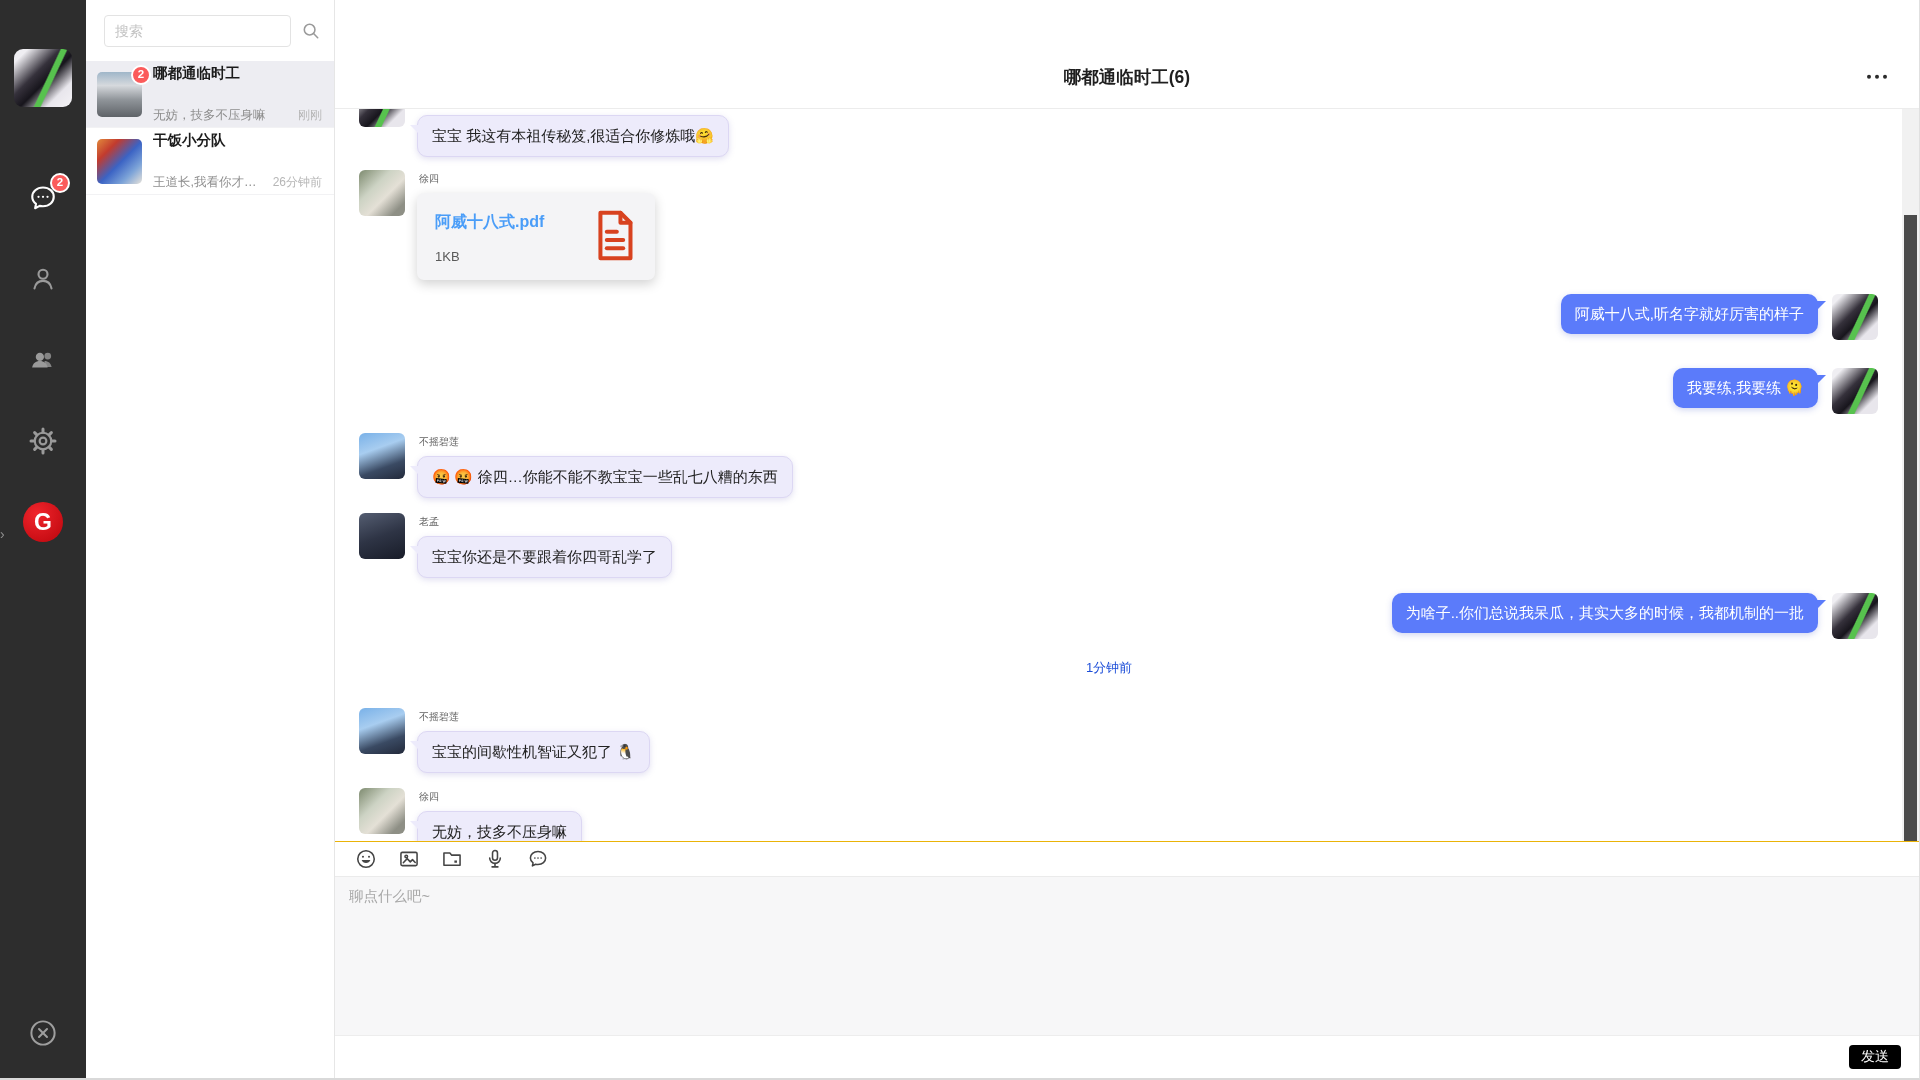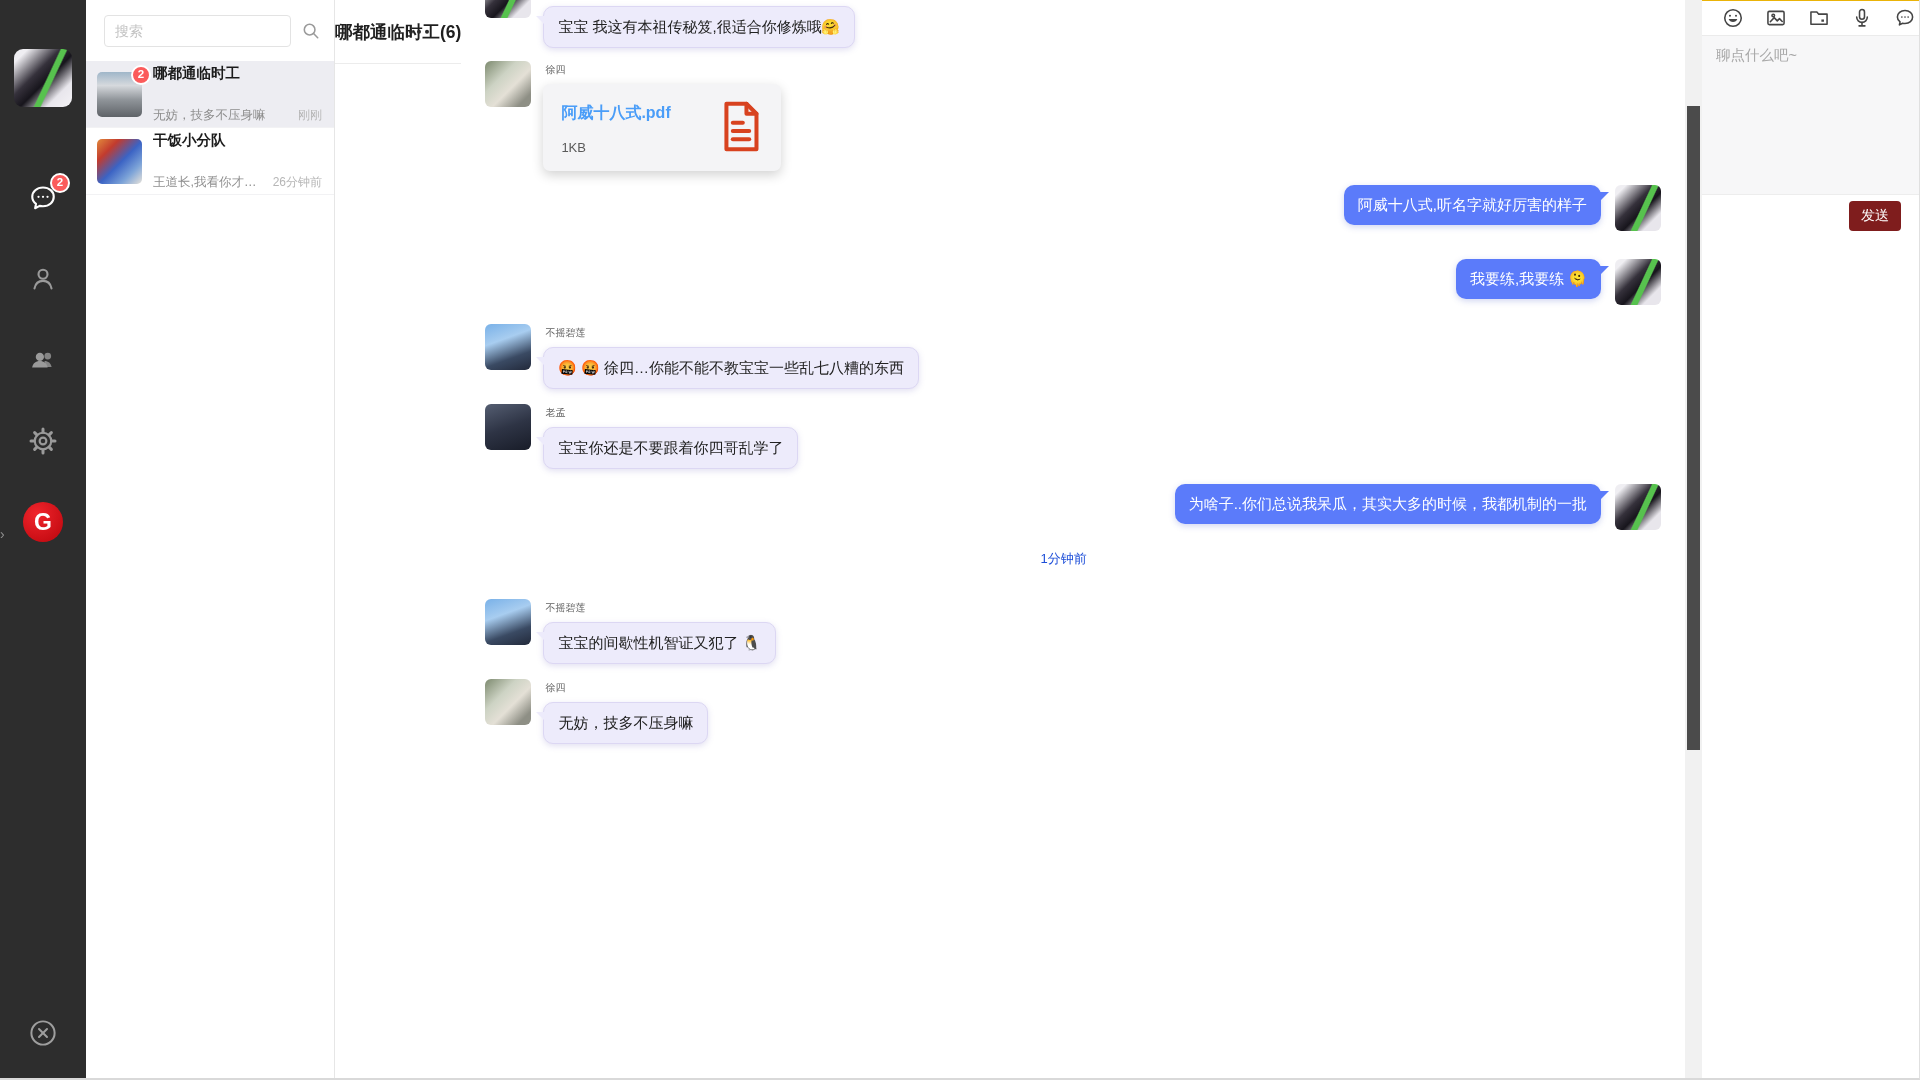--- a/index.html
+++ b/index.html
@@ -36,21 +36,21 @@
   .ci-avatar { width:45px; height:45px; border-radius:5px; flex:none; position:relative; }
   .av-group1 { background:linear-gradient(180deg,#9fb6c9 0%,#d6d9dd 30%,#8f9499 62%,#5f6368 100%); }
   .av-group2 { background:linear-gradient(135deg,#e2893c 0%,#c23b2e 25%,#3b63c4 52%,#7ca3d8 76%,#e8e3da 100%); }
   .ci-main { flex:1; min-width:0; display:flex; flex-direction:column; gap:24px; }
   .ci-title { font-size:14.5px; font-weight:700; color:#1b1b1b; white-space:nowrap; overflow:hidden; }
   .ci-bottom { display:flex; align-items:center; gap:6px; }
   .ci-preview { flex:1; min-width:0; font-size:12.5px; color:#8e8e8e; white-space:nowrap; overflow:hidden; text-overflow:ellipsis; }
   .ci-time { font-size:12px; color:#b6b6b6; flex:none; }
 
   
-  .main { flex:1; min-width:0; display:flex; flex-direction:row; background:#fff; }
+  .main { flex:1; min-width:0; display:flex; flex-direction:column; background:#fff;margin-top:45px; }
   .chat-header { height:64px; flex:none; border-bottom:1px solid #ececec; display:flex; align-items:center; justify-content:center; position:relative; }
   .chat-title { font-size:17.5px; font-weight:700; color:#1f1f1f; }
   .more-dots { position:absolute; right:30px; top:50%; transform:translateY(-50%); display:flex; gap:3.5px; cursor:pointer; padding:6px 2px; }
   .more-dots i { width:4.5px; height:4.5px; border-radius:50%; background:#2b2b2b; }
 
   
   .messages { flex:1; min-height:0; position:relative; overflow:hidden; padding:3px 40px 0 24px; }
   .scrolltrack { position:absolute; top:0; right:0; bottom:0; width:17px; background:#f1f1f1; }
   .scrollthumb { position:absolute; top:106px; left:2px; width:13px; height:644px; background:#4b4b4b; }
   .mrow { display:flex; align-items:flex-start; }
@@ -92,21 +92,21 @@
 
   
   .composer { flex:none; height:237px; border-top:1px solid #eab308; display:flex; flex-direction:column; }
   .tools { height:35px; flex:none; display:flex; align-items:center; gap:15px; padding-left:17px; background:#fff; border-bottom:1px solid #ebebeb; }
   .tool { width:28px; height:28px; display:flex; align-items:center; justify-content:center; color:#454545; cursor:pointer; background:transparent; border:none; }
   .input-zone { flex:1; min-height:0; background:#f7f7f8; }
   .input-zone textarea { width:100%; height:100%; border:none; outline:none; resize:none; background:transparent;
     padding:10px 14px; font-size:14.5px; color:#333; font-family:inherit; }
   .input-zone textarea::placeholder { color:#a8a8a8; }
   .send-row { height:43px; flex:none; background:#fff; border-top:1px solid #ededed; display:flex; align-items:center; justify-content:flex-end; padding-right:18px; }
-  .send-btn { width:52px; height:30px; background:#7f1d1d; color:#fff; border:none; border-radius:4px; font-size:14px; cursor:pointer; font-family:inherit; }
+  .send-btn { width:52px; height:24px; background:#000000; color:#fff; border:none; border-radius:4px; font-size:14px; cursor:pointer; font-family:inherit; }
 </style>
 </head>
 <body>
 
 <div class="app">
 
   <nav class="sidebar">
     <div class="side-avatar"></div>
 
     <div class="nav active first">

